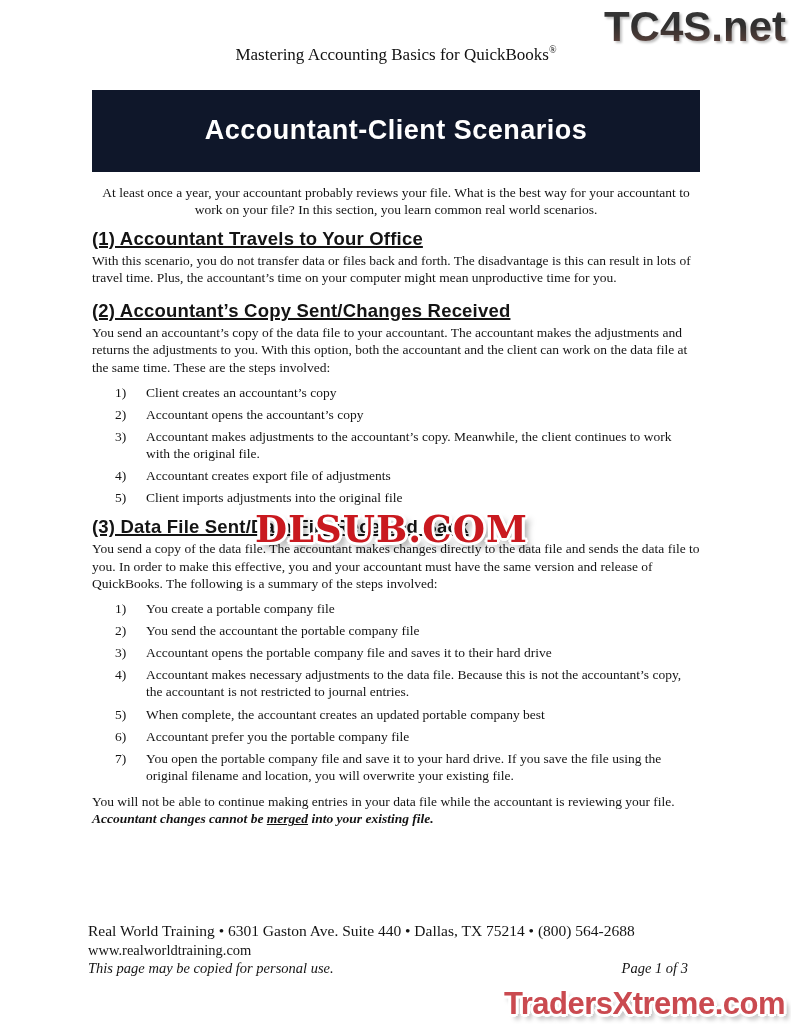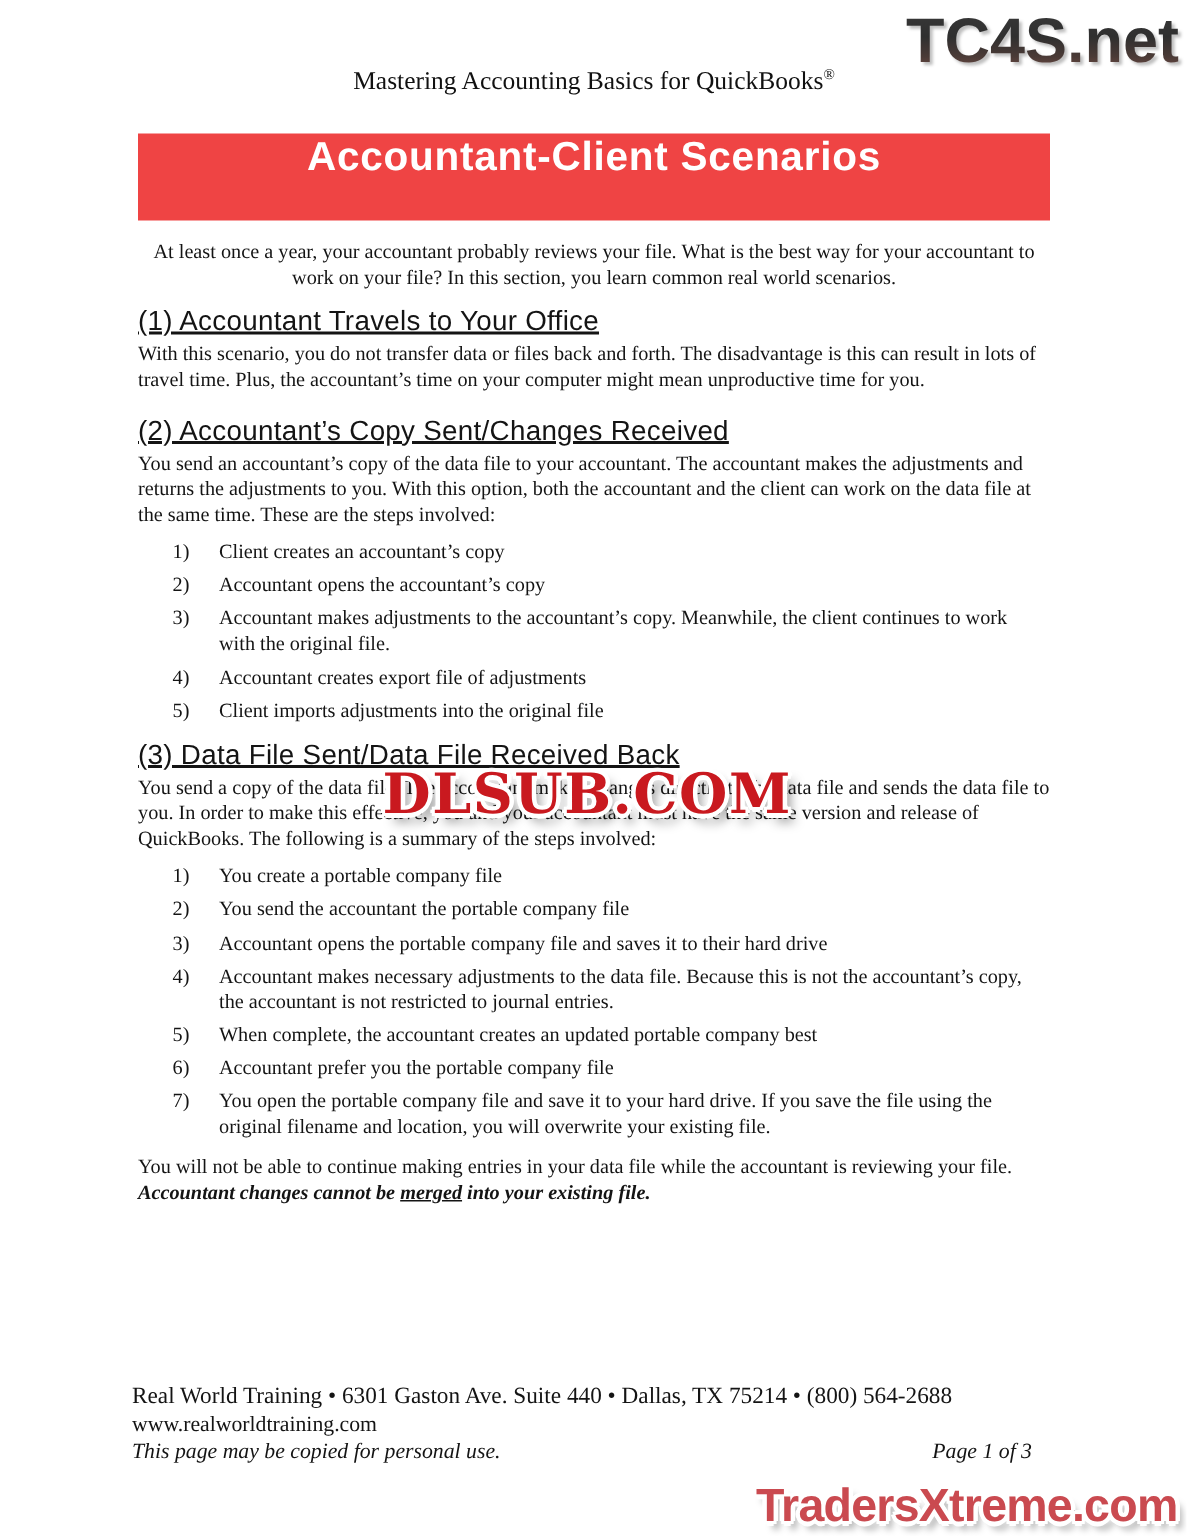--- a/index.html
+++ b/index.html
@@ -21,42 +21,42 @@
     margin-top:44px;
     text-align:center;
     font-size:17px;
     color:#111;
   }
   .header-title sup { font-size:10px; }
 
   
   .banner {
     margin-top:25px;
-    background:#ef4444;
-    height:58px;
-    display:flex; justify-content:center;
+    background:#0f172a;
+    height:82px;
+    display:flex; align-items:center; justify-content:center;
   }
   .banner-title {
     color:#ffffff;
     font-family:"Liberation Sans", sans-serif;
     font-weight:bold;
     font-size:27px;
     letter-spacing:0.5px;
   }
 
   .para {
     font-size:13.5px;
     line-height:1.27;
     margin:0;
   }
   .intro { margin-top:12px;text-align:center; }
 
   .sec-heading {
     font-family:"Liberation Sans", sans-serif;
-    font-weight:normal;
+    font-weight:bold;
     font-size:18.5px;
     letter-spacing:0.2px;
     text-decoration:underline;
     text-decoration-thickness:2px;
     margin:10px 0 2px 0;
   }
   .sec2-heading { margin-top:14px; }
   .sec3-heading { margin-top:10px; }
 
   ol.steps {

